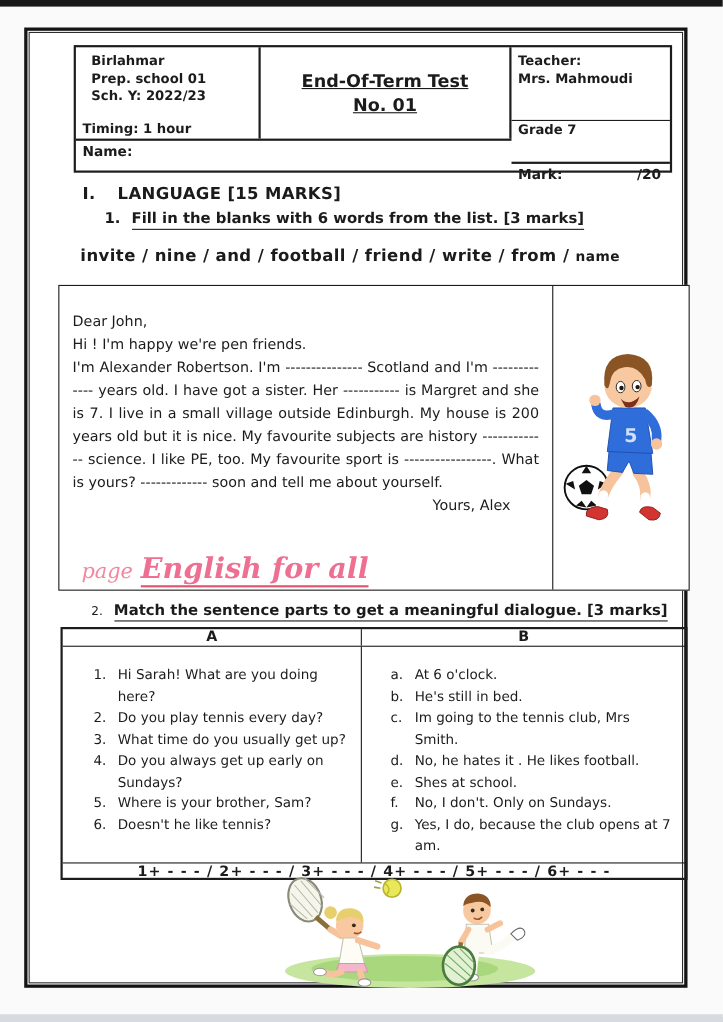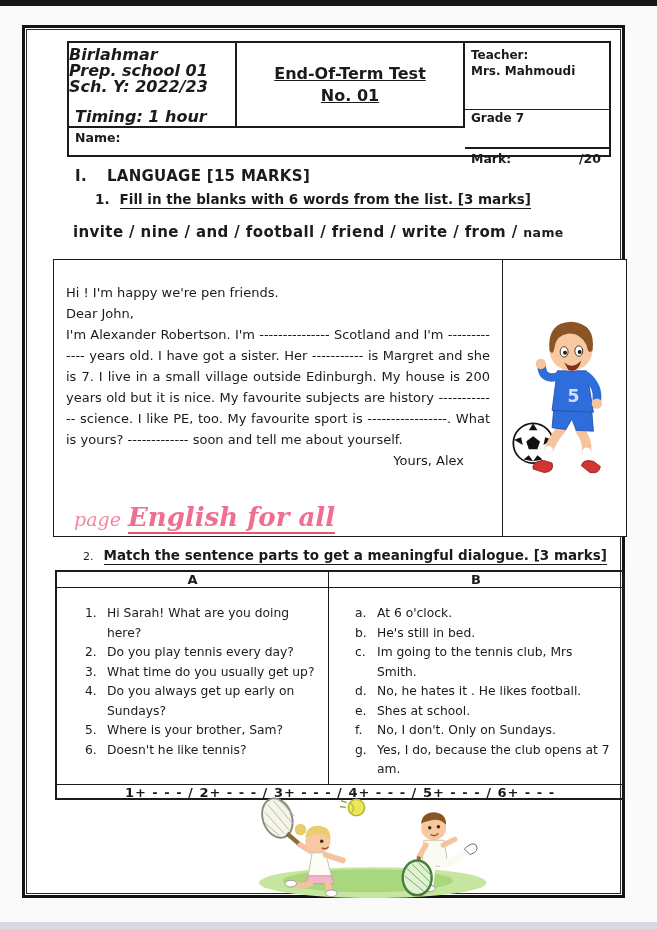--- a/index.html
+++ b/index.html
@@ -19,21 +19,21 @@
 
   
   .header-table{
     position:absolute;left:42px;top:13px;width:540px;height:112px;
     border:2px solid #1c1c1c;display:grid;
     grid-template-columns:168px 228px 1fr;
     grid-template-rows:83px 1fr;
     font-weight:700;
   }
   .cell-school{grid-column:1;grid-row:1;border-right:2px solid #1c1c1c;
-    padding:4px 0;font-size:16px;line-height:16px;position:relative;font-style:italic;}
+    padding:4px 14px;font-size:12px;line-height:16px;position:relative;}
   .timing{position:absolute;left:6px;bottom:1px;}
   .cell-title{grid-column:2;grid-row:1;border-right:2px solid #1c1c1c;
     display:flex;flex-direction:column;justify-content:center;align-items:center;
     font-size:16px;line-height:22px;text-decoration:underline;}
   .cell-teacher{grid-column:3;grid-row:1;font-size:12px;display:flex;flex-direction:column;border-radius:17px;}
   .teacher-part{height:62px;border-bottom:1.5px solid #1c1c1c;padding:4px 6px;line-height:16px;}
   .grade-part{flex:1;padding:1px 6px;}
   .cell-name{grid-column:1/3;grid-row:2;border-top:2px solid #1c1c1c;
     padding:2px 6px;font-size:12.5px;}
   .cell-mark{grid-column:3;grid-row:2;border-top:2px solid #1c1c1c;
@@ -127,22 +127,22 @@
     <span>1.</span>
     <span class="underlined">Fill in the blanks with 6 words from the list. [3 marks]</span>
   </div>
 
   <div class="wordlist">
     <span>invite / nine / and / football / friend / write / from</span><span> / </span><span class="tail">name</span>
   </div>
 
   <div class="letter-box">
     <div class="letter-cell">
+      <div>Dear John,</div>
       <div>Hi ! I'm happy we're pen friends.</div>
-      <div>Dear John,</div>
       <div class="letter-body"> I'm Alexander Robertson. I'm --------------- Scotland and I'm ------------- years old. I have got a sister. Her ----------- is Margret and she is 7. I live in a small village outside Edinburgh. My house is 200 years old but it is nice. My favourite subjects are history ------------- science. I like PE, too. My favourite sport is -----------------. What is yours? ------------- soon and tell me about yourself.</div>
       <div class="letter-signature">Yours, Alex</div>
       <div class="watermark">
         <span class="wm-prefix">page</span><span class="wm-text">English for all</span>
       </div>
     </div>
     <div class="boy-cell">
 
       <svg width="112" height="200" viewBox="0 0 130 195">
 

